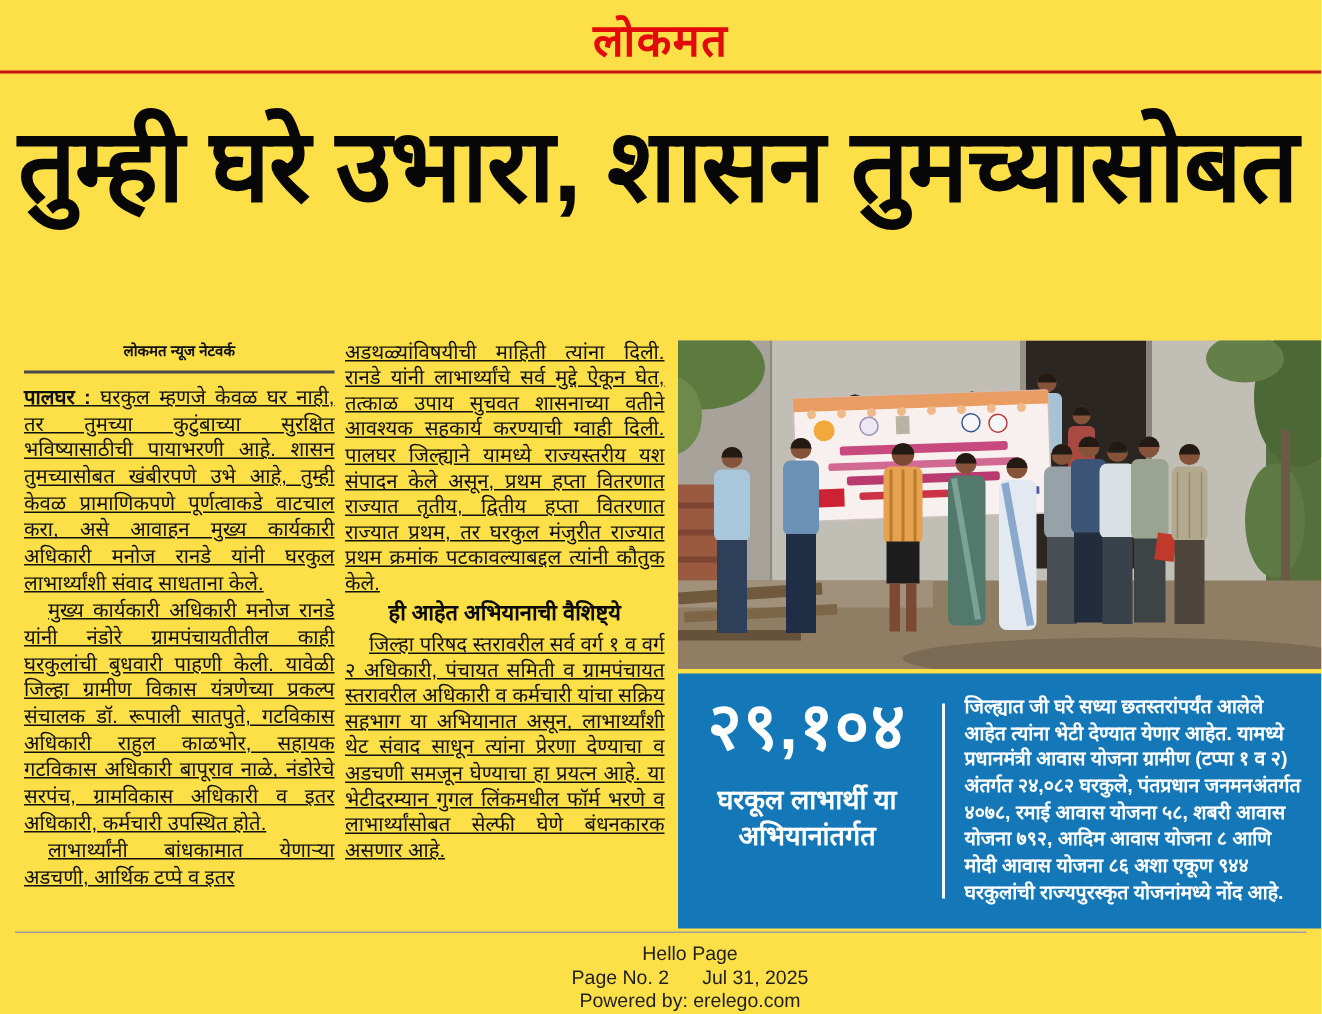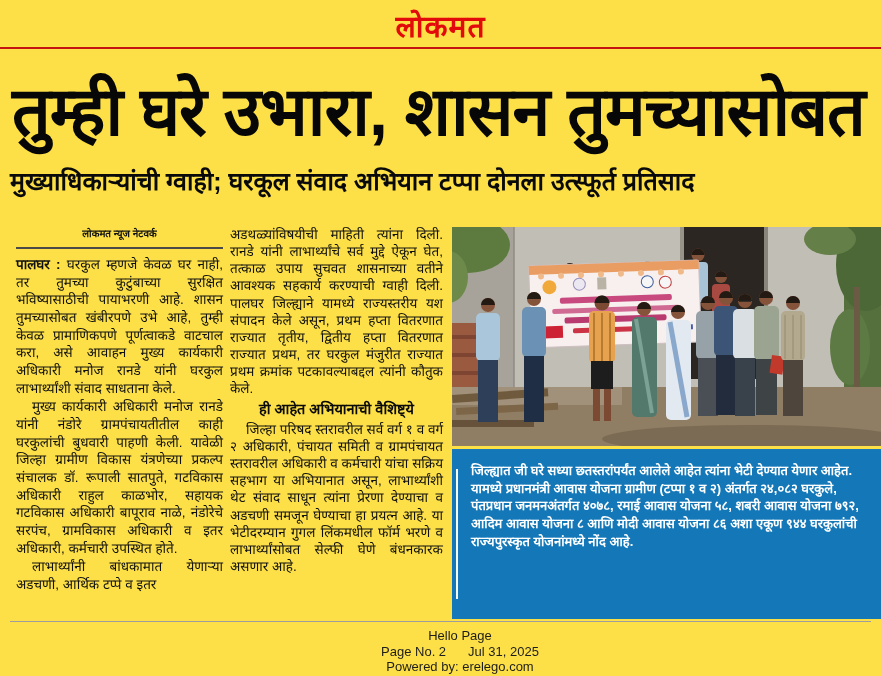--- a/index.html
+++ b/index.html
@@ -18,21 +18,21 @@
   .headline{position:absolute;top:62px;left:12px;width:860px;font-size:68px;line-height:1.45;
         font-weight:800;color:#070707;letter-spacing:-1px;white-space:nowrap;}
   .subheadline{position:absolute;top:163px;left:10px;width:866px;font-size:25px;line-height:1.5;
         font-weight:700;color:#0a0a0a;white-space:nowrap;}
 
   
   .col1{position:absolute;left:16px;top:226px;width:207px;}
   .byline{text-align:center;font-weight:700;font-size:10px;color:#111;
         padding-bottom:7px;border-bottom:2px solid #4a4a4a;margin-bottom:7px;}
   .bodytext{font-size:13.5px;line-height:1.31;color:#101010;text-align:justify;}
-  .bodytext p{margin:0 0 1px 0;}
+  .bodytext p{margin:0 0 1px 0;text-decoration:underline;}
   .bodytext p.indent{text-indent:16px;}
   .col2{position:absolute;left:230px;top:226px;width:213px;}
   .col2 .bodytext{line-height:1.27;}
   .crosshead{font-size:14.5px;font-weight:700;text-align:center;margin:3px 0 2px 0;color:#0a0a0a;}
 
   
   .media{position:absolute;left:452px;top:227px;width:429px;}
   .photo{width:429px;height:219px;display:block;}
   .infobox{margin-top:3px;height:170px;display:flex;color:#fff;}
   .info-left{width:172px;text-align:center;padding-top:12px;}
@@ -50,21 +50,20 @@
 </style>
 </head>
 <body>
 
 <div class="page">
 
   <div class="logo" style="color: rgb(226, 10, 10);">लोकमत</div>
   <div class="red-rule" style="background: rgb(196, 17, 17);"></div>
 
   <div class="headline">तुम्ही घरे उभारा, शासन तुमच्यासोबत</div>
-  <div class="subheadline">मुख्याधिकाऱ्यांची ग्वाही; घरकूल संवाद अभियान टप्पा दोनला उत्स्फूर्त प्रतिसाद</div>
 
   <div class="col1">
     <div class="byline">लोकमत न्यूज नेटवर्क</div>
     <div class="bodytext">
       <p><b>पालघर :</b><span> घरकुल म्हणजे केवळ घर नाही, तर तुमच्या कुटुंबाच्या सुरक्षित भविष्यासाठीची पायाभरणी आहे. शासन तुमच्यासोबत खंबीरपणे उभे आहे, तुम्ही केवळ प्रामाणिकपणे पूर्णत्वाकडे वाटचाल करा, असे आवाहन मुख्य कार्यकारी अधिकारी मनोज रानडे यांनी घरकुल लाभार्थ्यांशी संवाद साधताना केले.</span></p>
       <p class="indent">मुख्य कार्यकारी अधिकारी मनोज रानडे यांनी नंडोरे ग्रामपंचायतीतील काही घरकुलांची बुधवारी पाहणी केली. यावेळी जिल्हा ग्रामीण विकास यंत्रणेच्या प्रकल्प संचालक डॉ. रूपाली सातपुते, गटविकास अधिकारी राहुल काळभोर, सहायक गटविकास अधिकारी बापूराव नाळे, नंडोरेचे सरपंच, ग्रामविकास अधिकारी व इतर अधिकारी, कर्मचारी उपस्थित होते.</p>
       <p class="indent">लाभार्थ्यांनी बांधकामात येणाऱ्या अडचणी, आर्थिक टप्पे व इतर</p>
     </div>
   </div>
 
@@ -216,20 +215,24 @@
           <path d="M334 76a7 7 0 0 1 14 0z" fill="#241a14"></path>
           <rect x="329" y="84" width="24" height="50" rx="5" fill="#b3a98f"></rect>
           <line x1="333" y1="88" x2="333" y2="132" stroke="#948a6e" stroke-width="1"></line>
           <line x1="341" y1="88" x2="341" y2="132" stroke="#948a6e" stroke-width="1"></line>
           <line x1="349" y1="88" x2="349" y2="132" stroke="#948a6e" stroke-width="1"></line>
           <rect x="331" y="133" width="20" height="56" fill="#4e463c"></rect>
         </g>
     </svg>
 
     <div class="infobox" style="background: rgb(20, 120, 184);">
+      <div class="info-left">
+        <div class="big-number">२९,१०४</div>
+        <div class="info-label">घरकूल लाभार्थी या अभियानांतर्गत</div>
+      </div>
       <div class="info-divider"></div>
       <div class="info-right">जिल्ह्यात जी घरे सध्या छतस्तरांपर्यंत आलेले आहेत त्यांना भेटी देण्यात येणार आहेत. यामध्ये प्रधानमंत्री आवास योजना ग्रामीण (टप्पा १ व २) अंतर्गत २४,०८२ घरकुले, पंतप्रधान जनमनअंतर्गत ४०७८, रमाई आवास योजना ५८, शबरी आवास योजना ७९२, आदिम आवास योजना ८ आणि मोदी आवास योजना ८६ अशा एकूण ९४४ घरकुलांची राज्यपुरस्कृत योजनांमध्ये नोंद आहे.</div>
     </div>
   </div>
 
   <div class="bottom-rule"></div>
   <div class="footer">
     <div>Hello Page</div>
     <div class="row2">
       <span>Page No. 2</span><span class="gap"></span><span>Jul 31, 2025</span>

